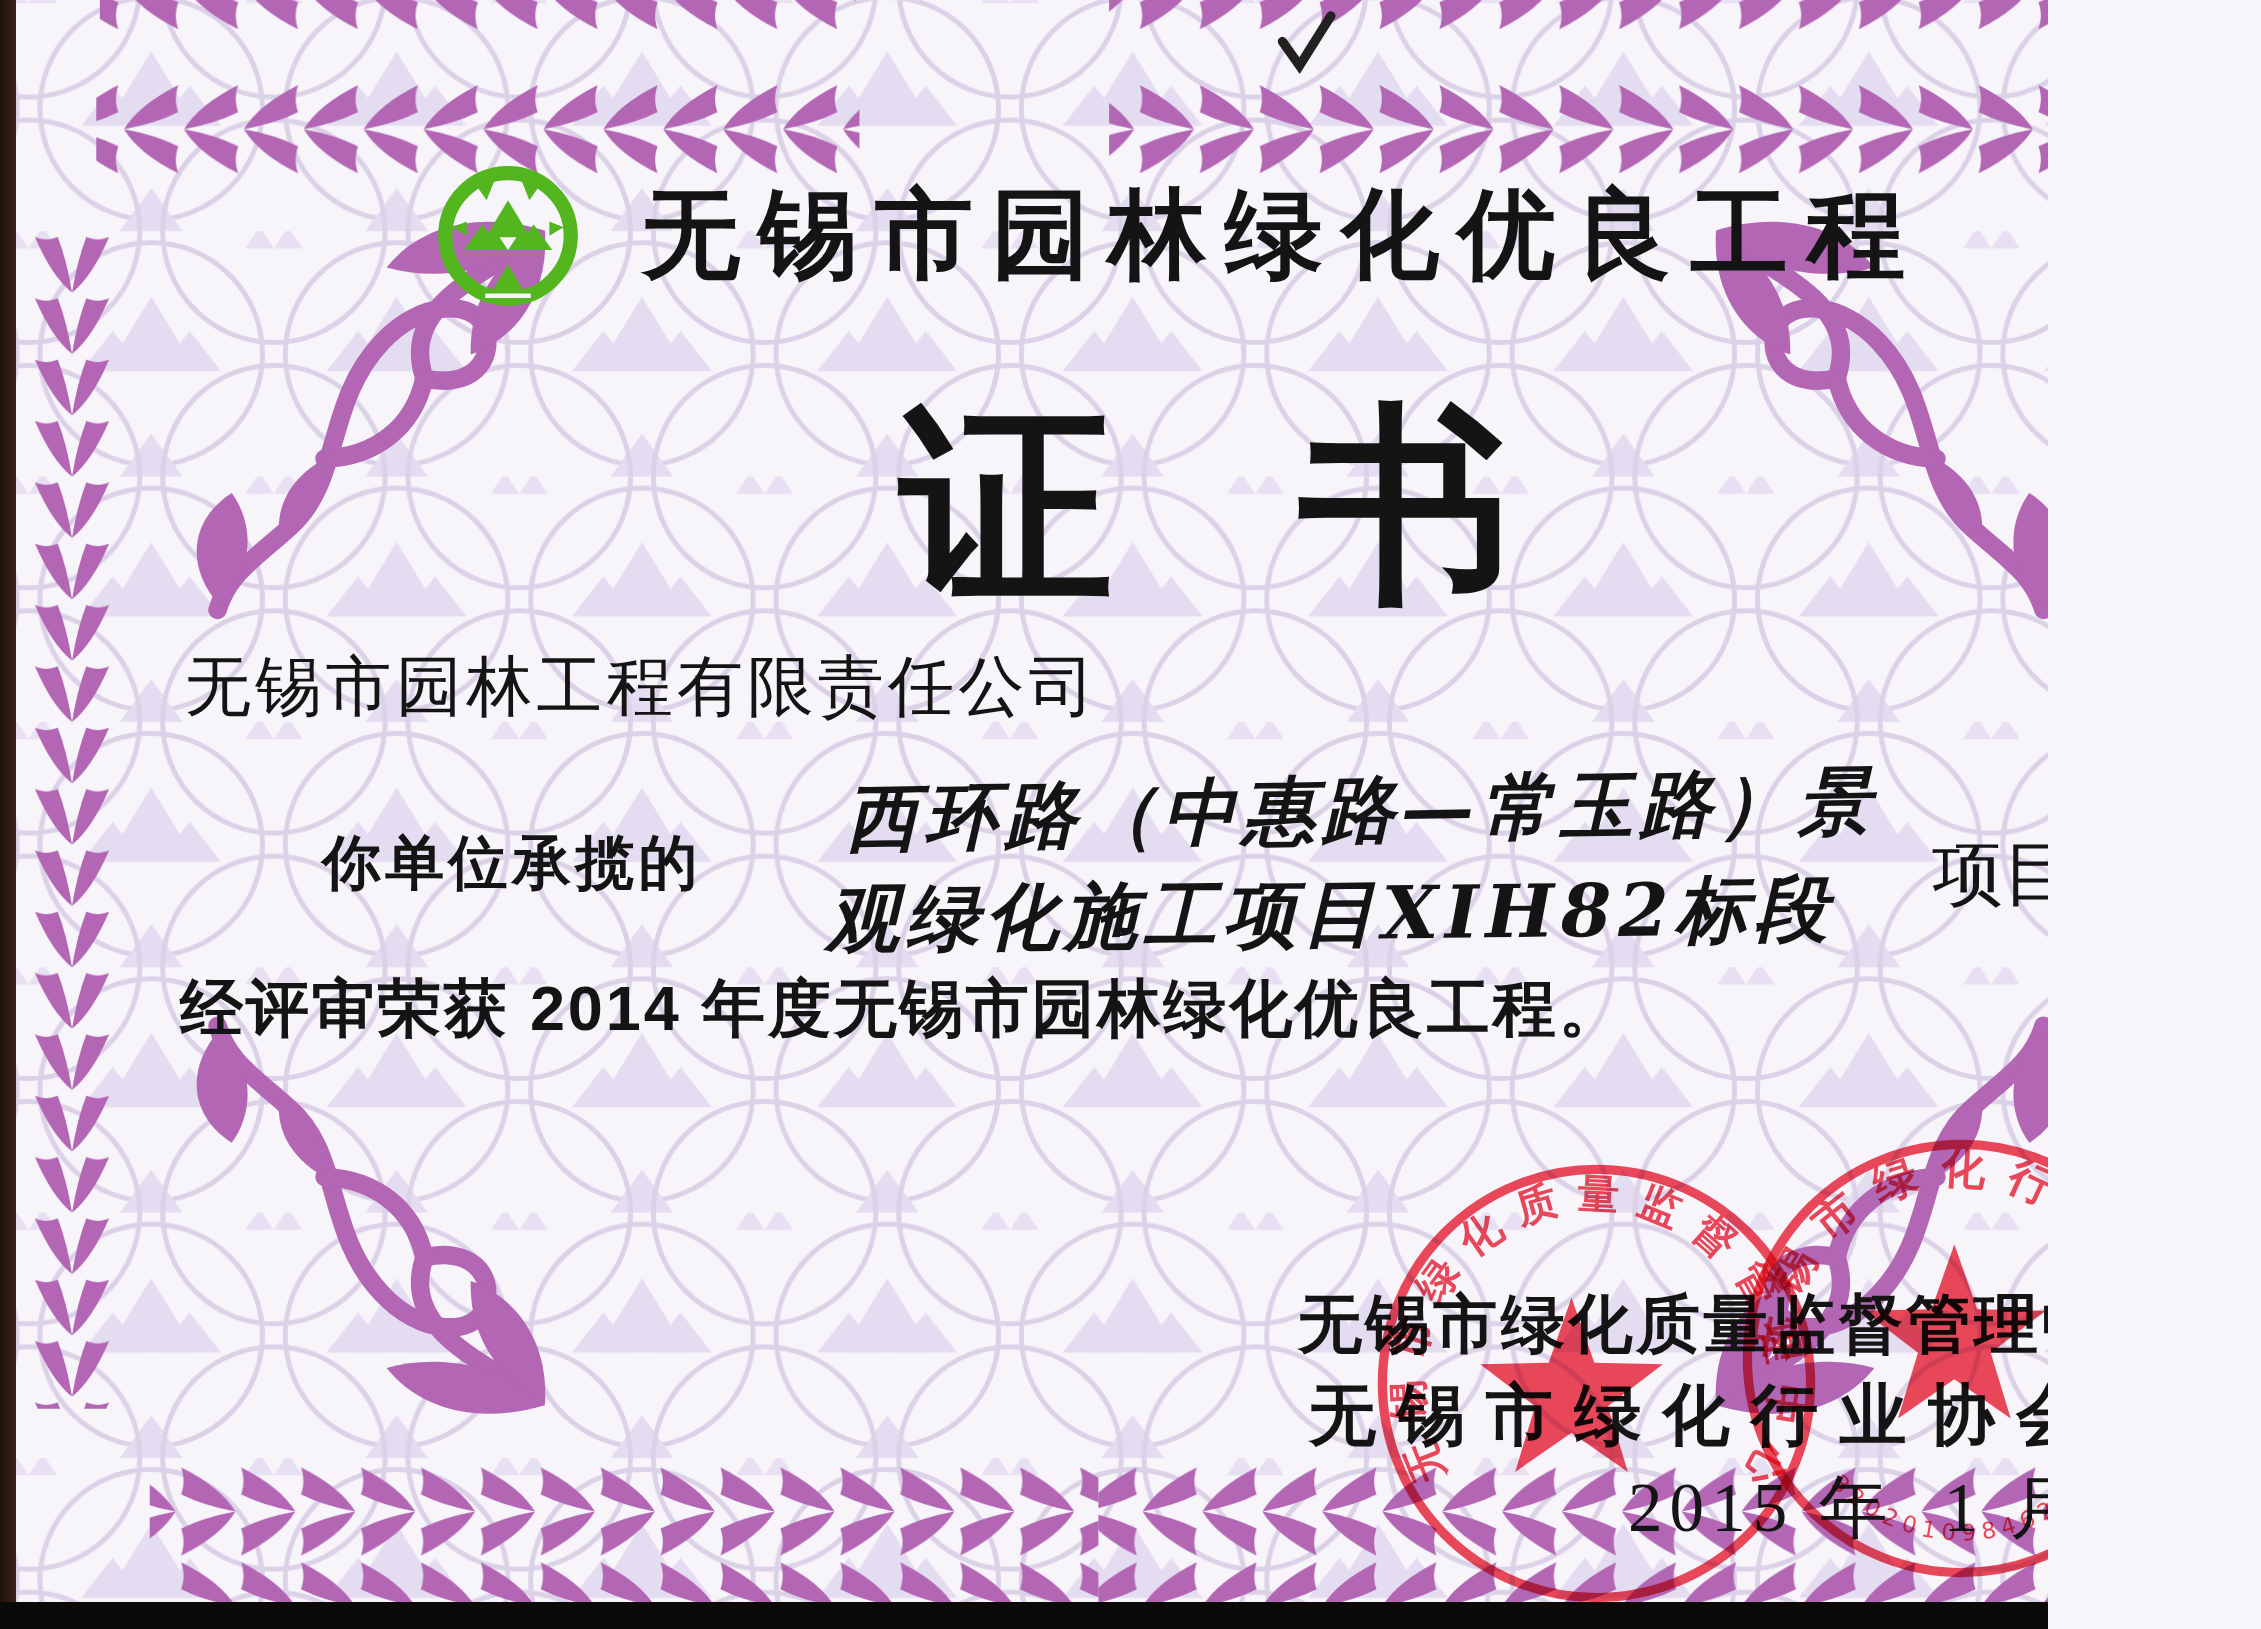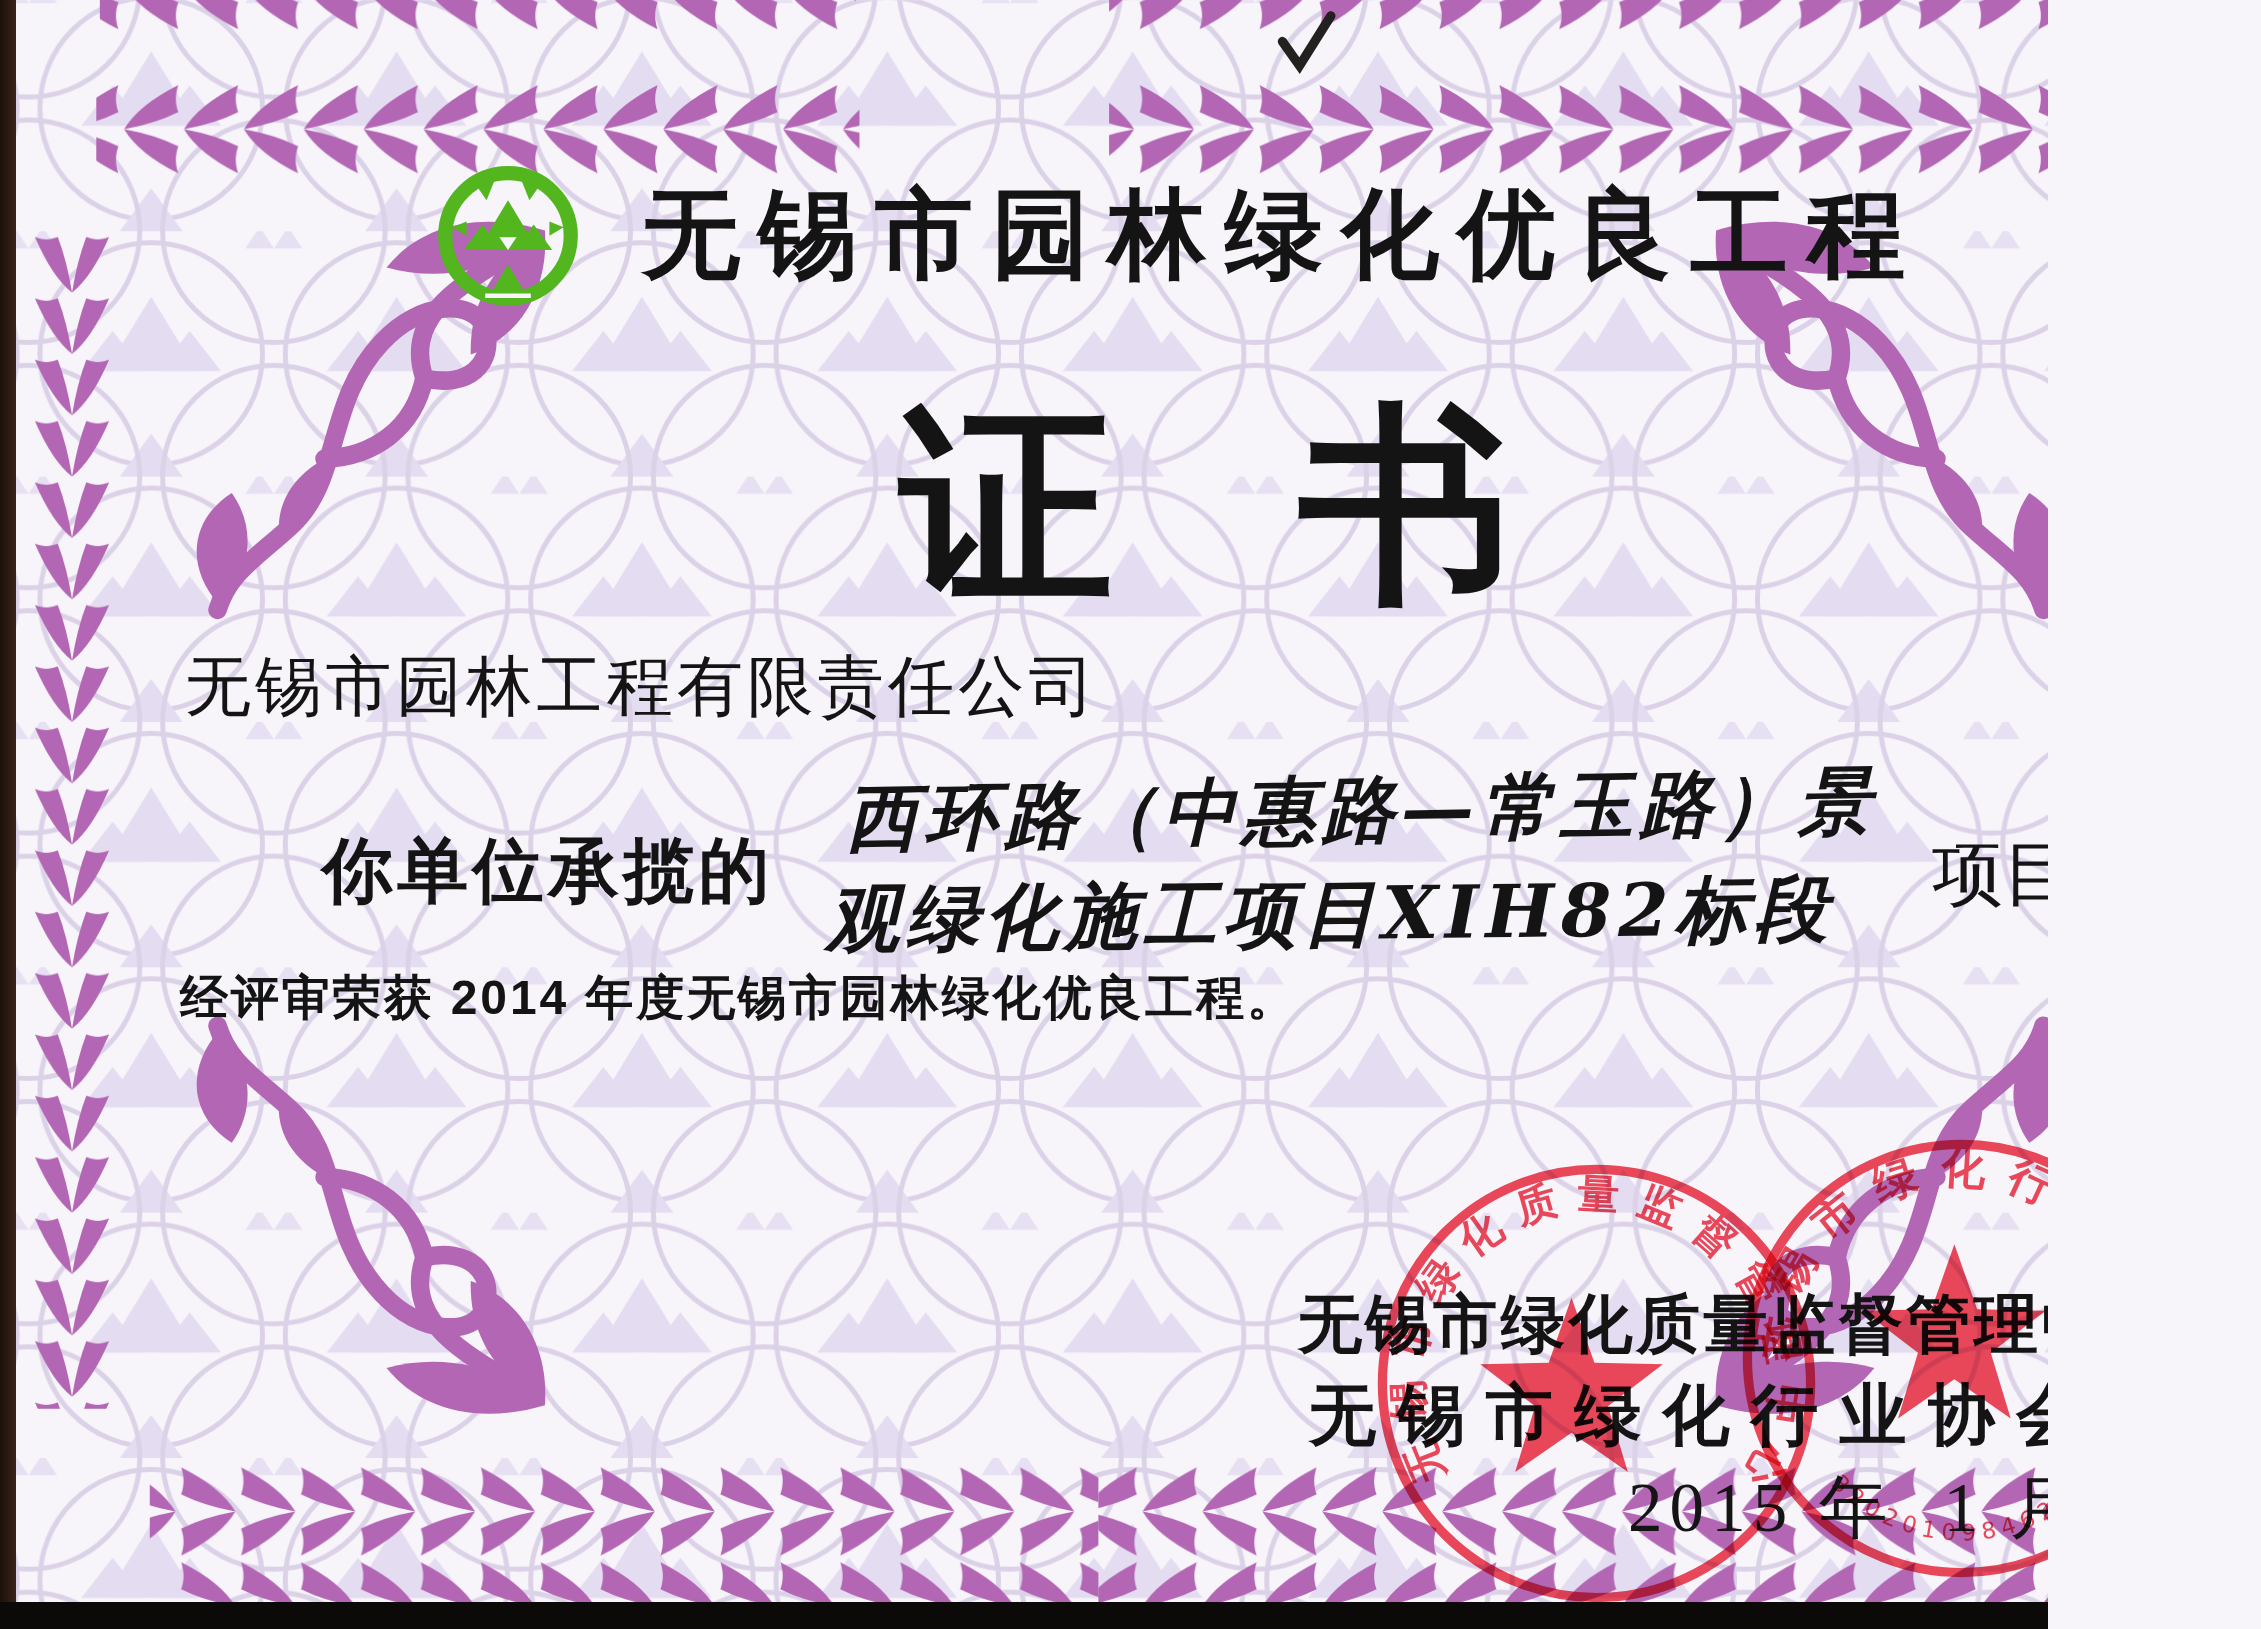--- a/index.html
+++ b/index.html
@@ -11,25 +11,25 @@
   .cert{position:absolute;left:0;top:0;width:2048px;height:1630px;overflow:hidden;}
   .layer{position:absolute;left:0;top:0;width:2261px;height:1630px;pointer-events:none;}
   .abs{position:absolute;white-space:pre;color:#141414;}
   .serif{font-family:"Liberation Serif","DejaVu Serif",serif;}
   .sans{font-family:"Liberation Sans","DejaVu Sans",sans-serif;}
   .hand{font-family:"DejaVu Serif","Liberation Serif",serif;font-style:italic;font-weight:bold;}
 
   .header-title{left:642px;top:170px;font-size:98px;font-weight:bold;letter-spacing:18.5px;}
   .main-title{left:900px;top:365px;font-size:213px;font-weight:bold;letter-spacing:.10em;word-spacing:.42em;}
   .recipient{left:173px;top:642px;font-size:66px;letter-spacing:4.3px;margin-left:12px;}
-  .lead{left:322px;top:824px;font-size:71px;font-weight:bold;letter-spacing:4.3px;}
+  .lead{left:322px;top:824px;font-size:59px;font-weight:bold;letter-spacing:4.3px;}
   .proj1{left:845px;top:762px;font-size:73px;letter-spacing:6.4px;transform:rotate(-1deg);}
   .proj2{left:826px;top:866px;font-size:73px;letter-spacing:6.4px;transform:rotate(-0.6deg);}
   .after-proj{left:1932px;top:827px;font-size:71px;font-weight:normal;}
-  .award{left:180px;top:966px;font-size:48px;font-weight:bold;letter-spacing:2.9px;}
+  .award{left:180px;top:966px;font-size:63px;font-weight:bold;letter-spacing:2.9px;}
   .closing{left:322px;top:1104px;font-size:71px;font-weight:bold;letter-spacing:5.7px;}
   .issuer1{left:1298px;top:1281px;font-size:64px;font-weight:bold;letter-spacing:3.6px;}
   .issuer2{left:1309px;top:1370px;font-size:67px;font-weight:bold;letter-spacing:21.4px;}
   .date{left:1628px;top:1462px;font-size:69px;letter-spacing:7.1px;}
 
   .stamp{position:absolute;mix-blend-mode:multiply;opacity:.92;}
   .stamp-left{left:1361px;top:1148px;}
   .stamp-right{left:1726px;top:1123px;}
 
   .edge{position:absolute;background:#120d0a;}

